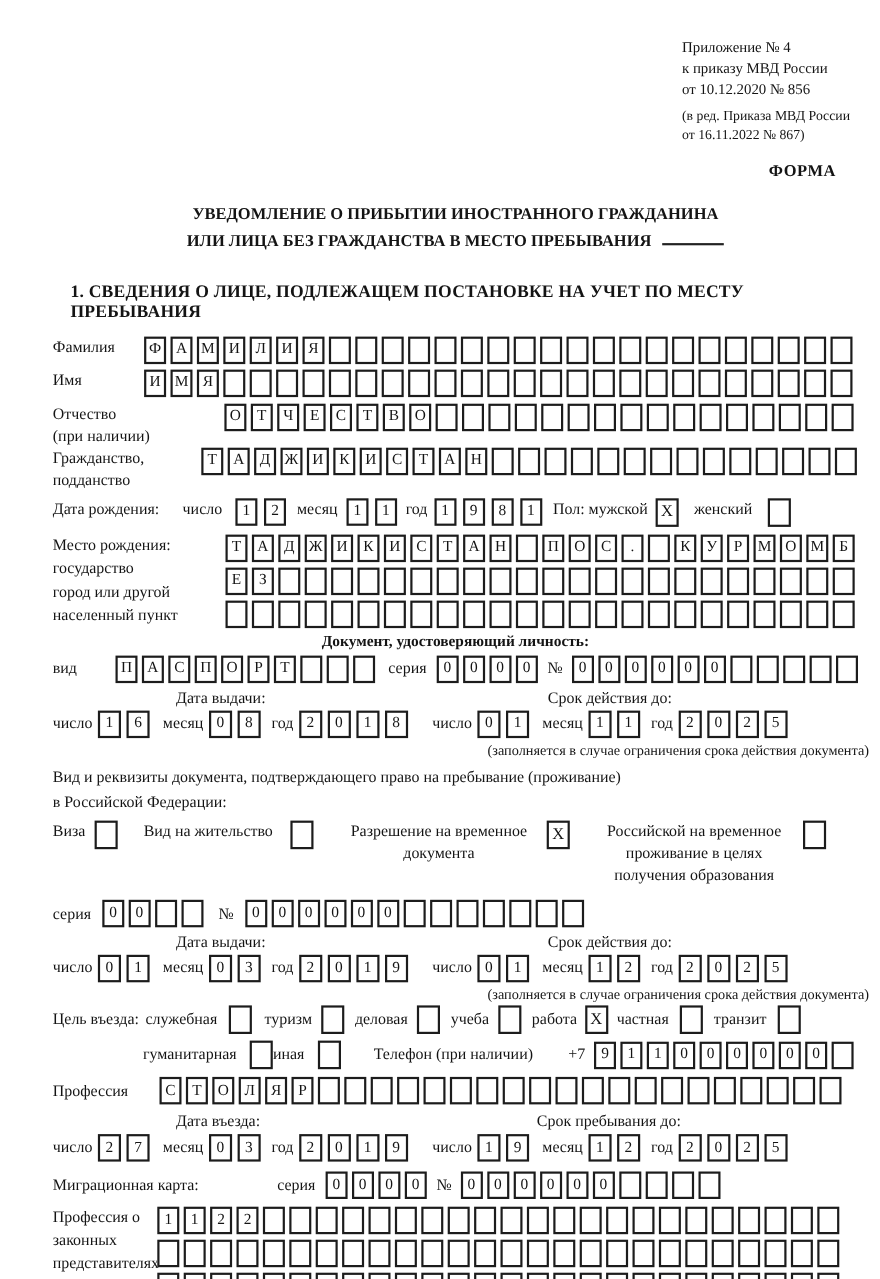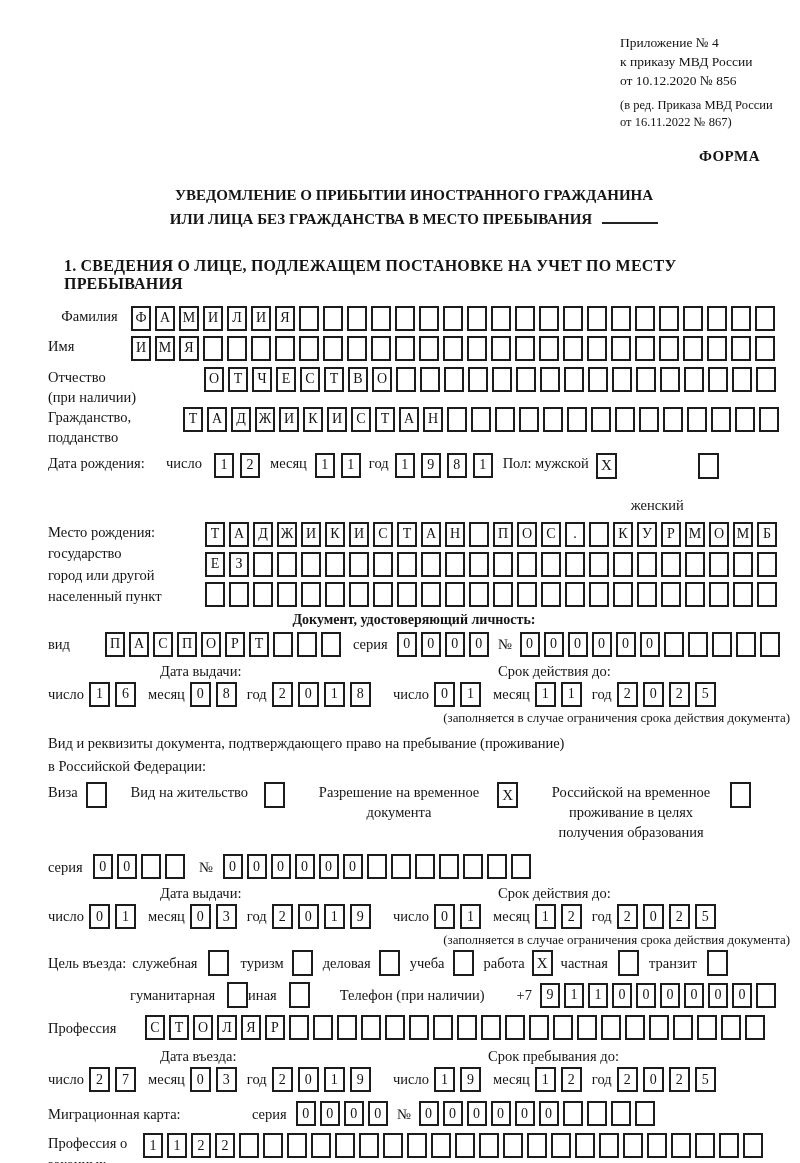--- a/index.html
+++ b/index.html
@@ -60,21 +60,21 @@
   <div class="forma">ФОРМА</div>
 
   <div class="title">
     <div>УВЕДОМЛЕНИЕ О ПРИБЫТИИ ИНОСТРАННОГО ГРАЖДАНИНА</div>
     <div><span>ИЛИ ЛИЦА БЕЗ ГРАЖДАНСТВА В МЕСТО ПРЕБЫВАНИЯ</span><span class="blank"></span></div>
   </div>
 
   <div class="sect">1. СВЕДЕНИЯ О ЛИЦЕ, ПОДЛЕЖАЩЕМ ПОСТАНОВКЕ НА УЧЕТ ПО МЕСТУ ПРЕБЫВАНИЯ</div>
 
   <div class="frow" style="margin-top:13px;">
-    <div class="lbl" style="width:83px;text-align:center;">Фамилия</div>
+    <div class="lbl" style="width:83px;">Фамилия</div>
     <div class="cells">
         <div class="cell">Ф</div>
         <div class="cell">А</div>
         <div class="cell">М</div>
         <div class="cell">И</div>
         <div class="cell">Л</div>
         <div class="cell">И</div>
         <div class="cell">Я</div>
         <div class="cell"></div>
         <div class="cell"></div>
@@ -213,21 +213,21 @@
       </div>
     <span class="lbl" style="margin-left:8px;">год</span>
     <div class="cells" style="margin-left:6px; gap:6px;">
         <div class="cell">1</div>
         <div class="cell">9</div>
         <div class="cell">8</div>
         <div class="cell">1</div>
       </div>
     <span class="lbl" style="margin-left:10px;">Пол: мужской</span>
     <span class="chk" style="margin-left:7px;">X</span>
-    <span class="lbl" style="margin-left:14px;margin-top:42px;">женский</span>
+    <span class="lbl" style="margin-left:14px;">женский</span>
     <span class="chk" style="margin-left:14px;"></span>
   </div>
 
   <div class="frow" style="margin-top:7px;">
     <div class="lbl" style="width:157px; line-height:21.5px;">
       <div>Место рождения:</div>
       <div>государство</div>
       <div>город или другой</div>
       <div>населенный пункт</div>
     </div>

